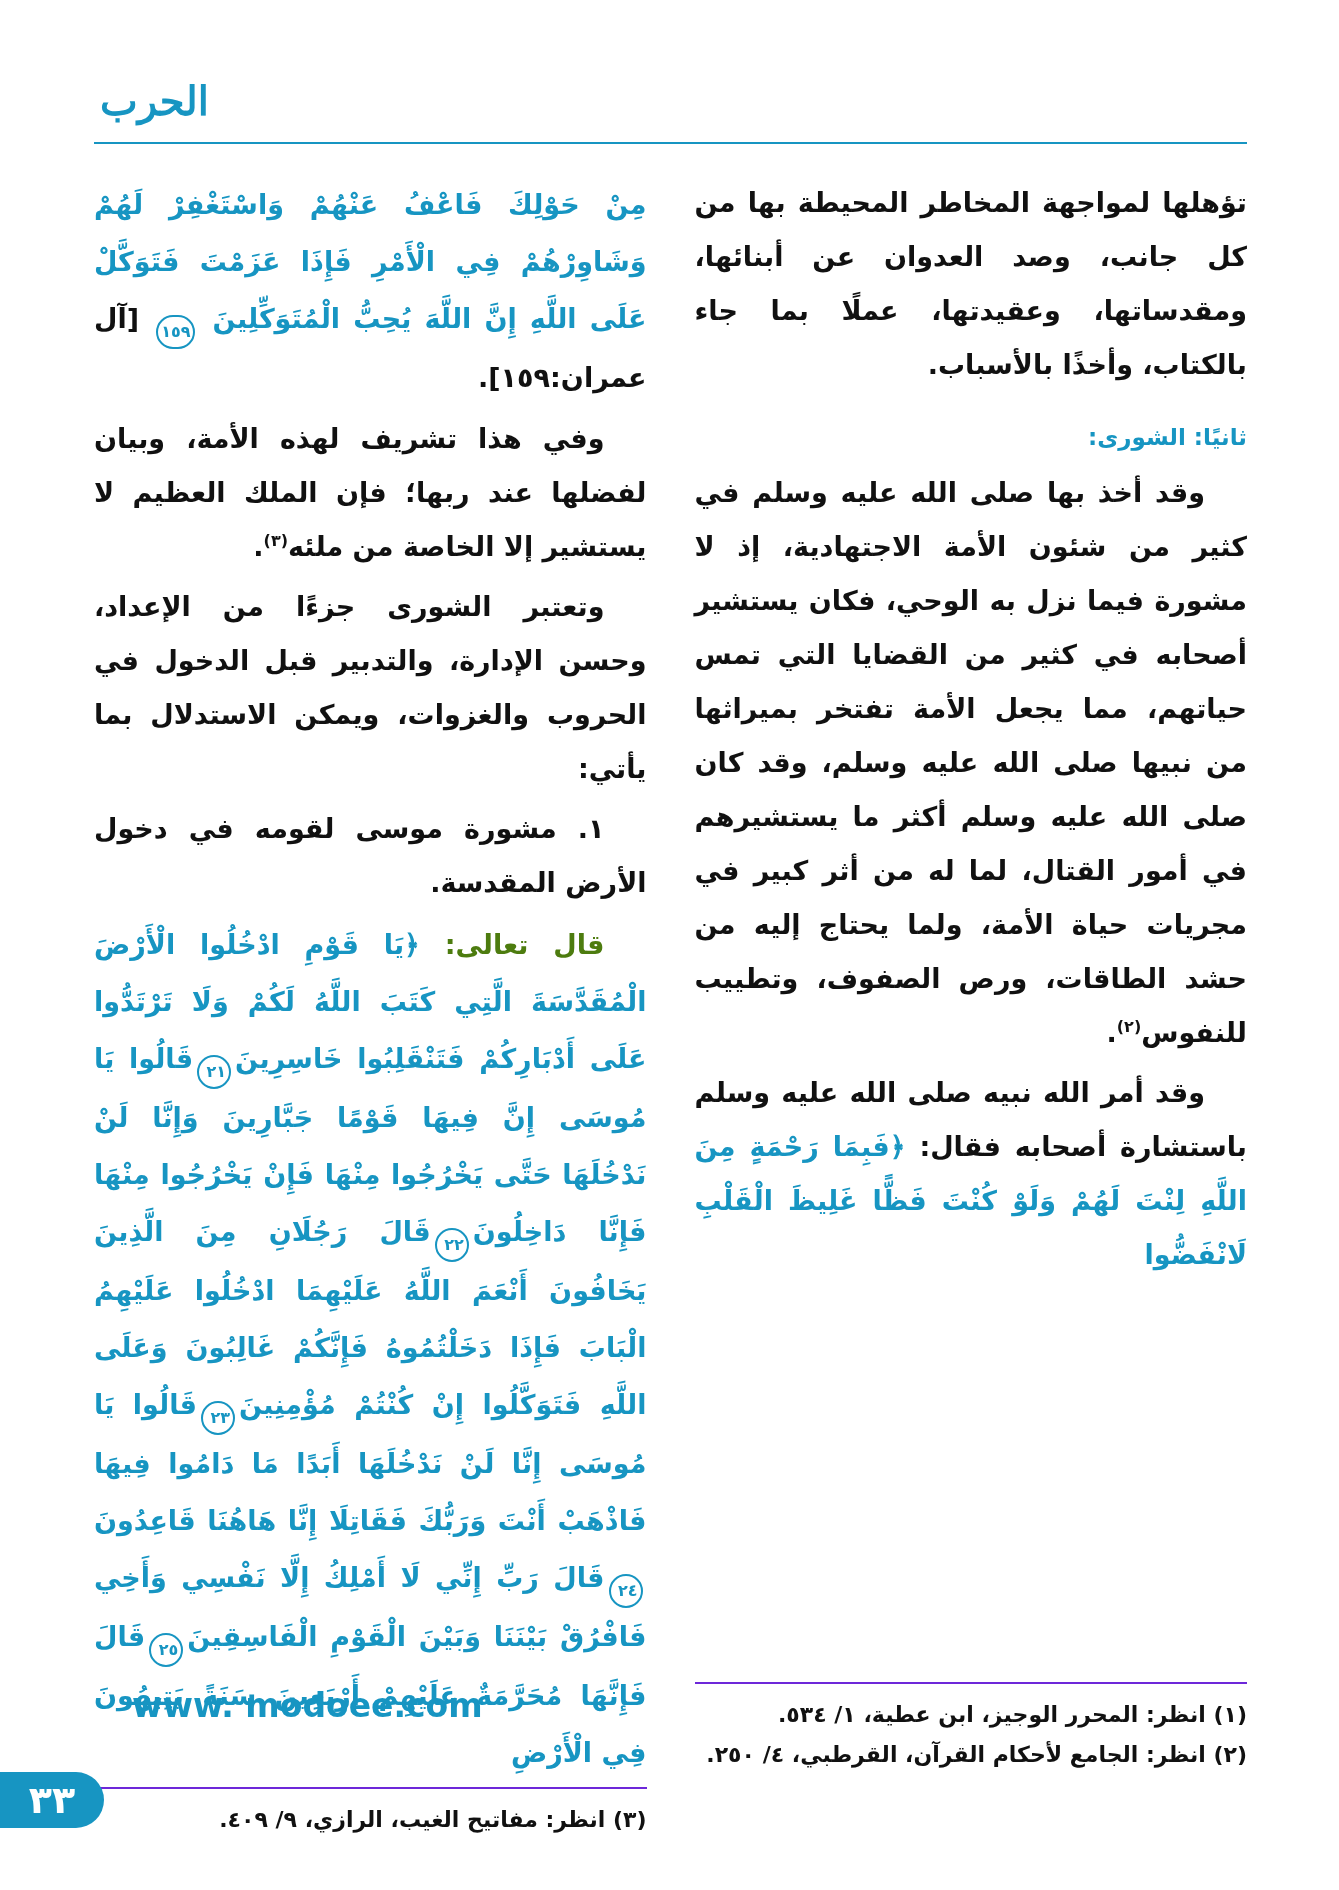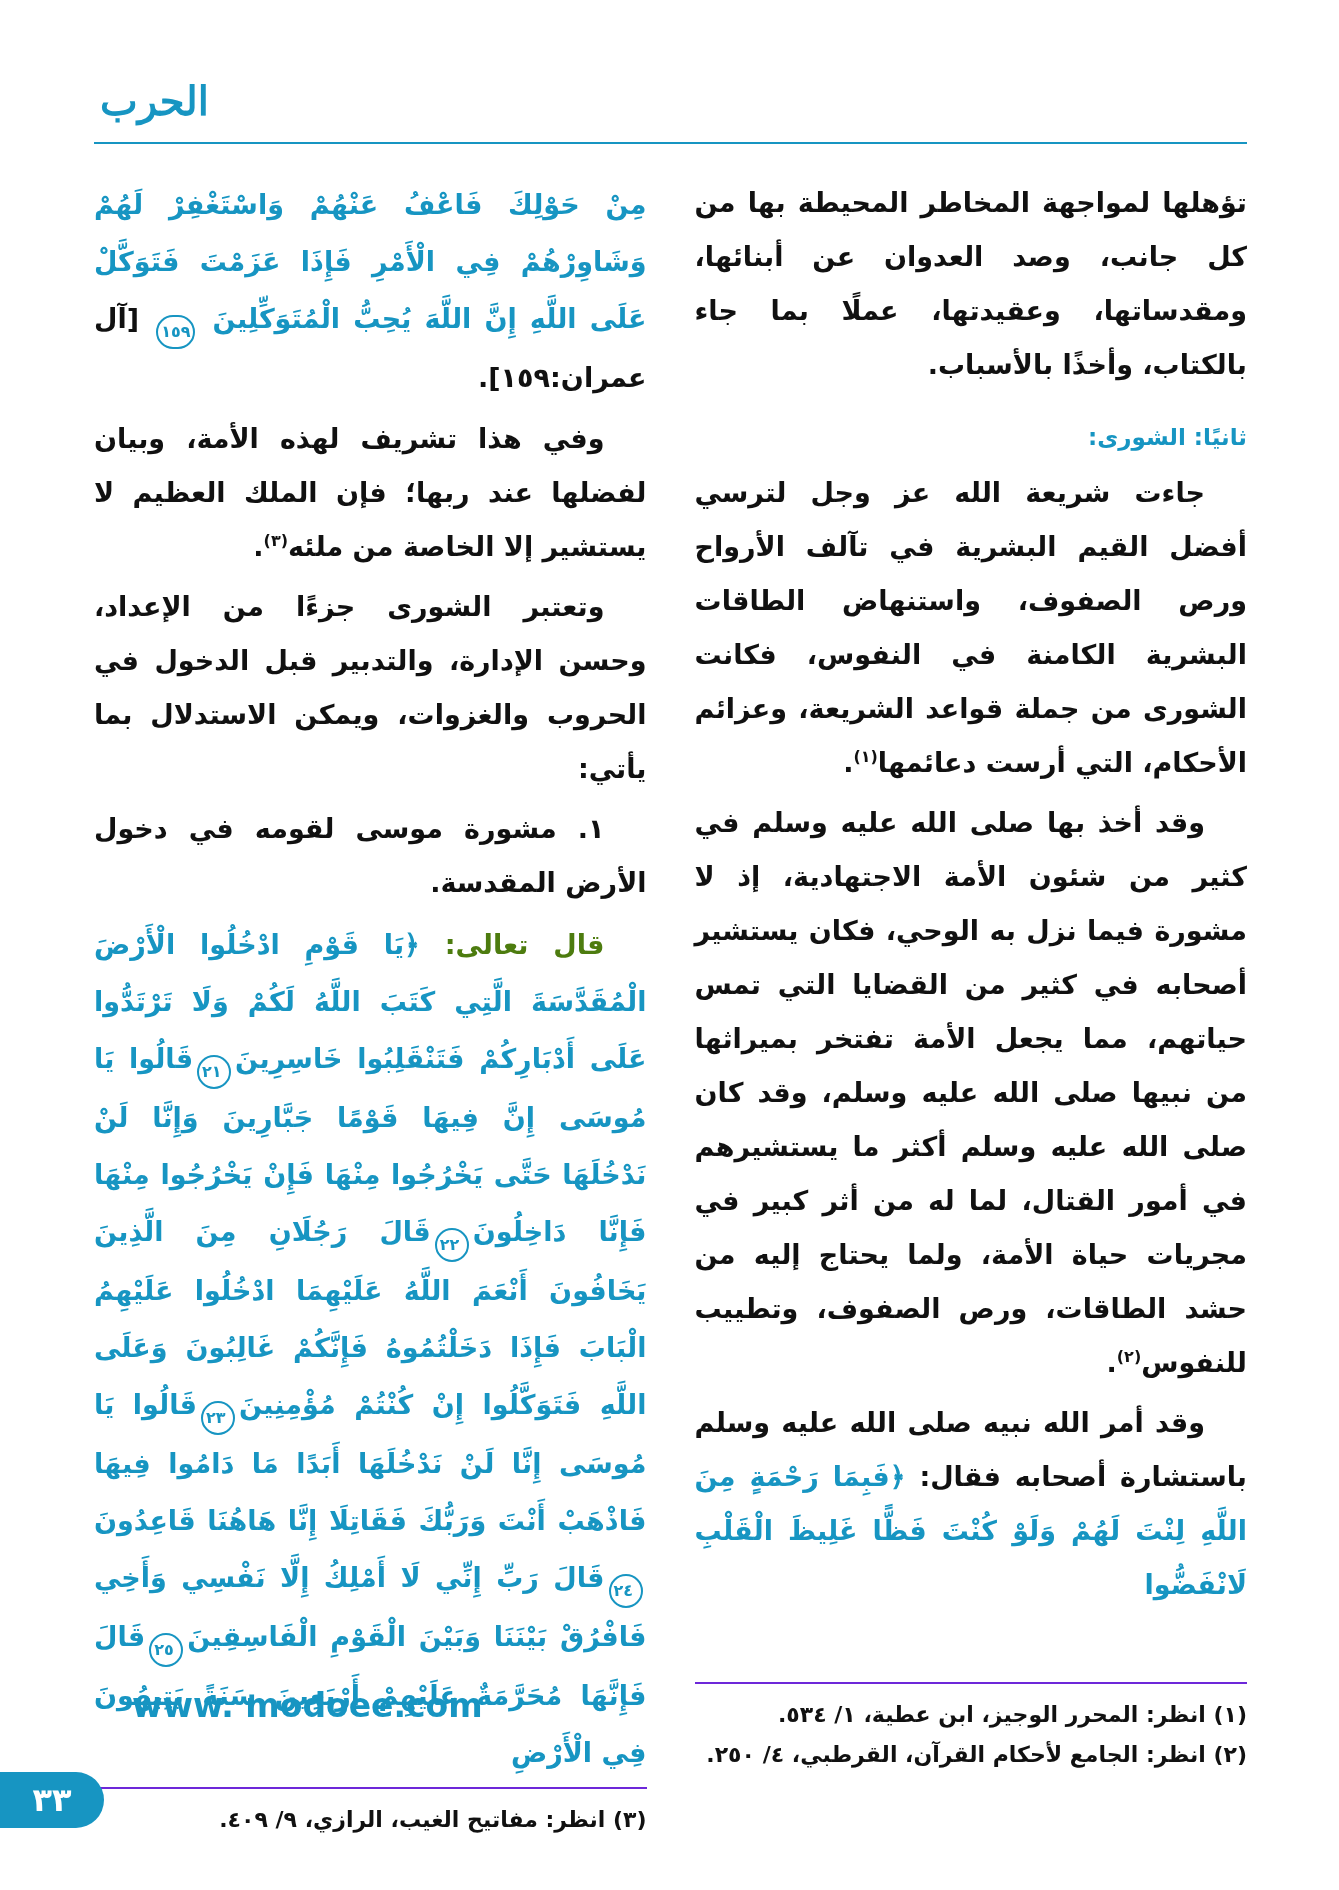--- a/index.html
+++ b/index.html
@@ -74,21 +74,21 @@
     line-height: 0;
     color: #111;
   }
   .ayah-num {
     display: inline-block;
     min-width: 34px;
     height: 34px;
     padding: 0 3px;
     border: 2px solid var(--accent);
     border-radius: 17px;
-    text-align: left;
+    text-align: right;
     line-height: 30px;
     font-size: 16px;
     color: var(--accent);
     vertical-align: -9px;
     margin: 0 4px;
     text-indent: 0;
   }
   .footnotes {
     margin-top: auto;
     border-top: 2px solid #6d28d9;
@@ -106,21 +106,21 @@
   .fn-marker { color: #111; }
   .page-number-tab {
     position: absolute;
     left: 0;
     top: 1772px;
     width: 104px;
     height: 56px;
     background: var(--accent);
     border-radius: 0 28px 28px 0;
     color: #ffffff;
-    font-size: 32px;
+    font-size: 38px;
     font-weight: bold;
     display: flex;
     align-items: center;
     justify-content: center;
   }
   .website {
     position: absolute;
     left: 132px;
     top: 1686px;
     color: var(--accent);
@@ -138,21 +138,20 @@
   <div class="header-rule"></div>
 
   <div class="content">
 
     <div class="column">
 
       <p class="body no-indent">تؤهلها لمواجهة المخاطر المحيطة بها من كل جانب، وصد العدوان عن أبنائها، ومقدساتها، وعقيدتها، عملًا بما جاء بالكتاب، وأخذًا بالأسباب.</p>
 
       <h2 class="section-heading">ثانيًا: الشورى:</h2>
 
-      <p class="body indent"><span>جاءت شريعة الله عز وجل لترسي أفضل القيم البشرية في تآلف الأرواح ورص الصفوف، واستنهاض الطاقات البشرية الكامنة في النفوس، فكانت الشورى من جملة قواعد الشريعة، وعزائم الأحكام، التي أرست دعائمها</span><sup class="fn-ref">(١)</sup><span>.</span></p>
 
       <p class="body indent"><span>وقد أخذ بها صلى الله عليه وسلم في كثير من شئون الأمة الاجتهادية، إذ لا مشورة فيما نزل به الوحي، فكان يستشير أصحابه في كثير من القضايا التي تمس حياتهم، مما يجعل الأمة تفتخر بميراثها من نبيها صلى الله عليه وسلم، وقد كان صلى الله عليه وسلم أكثر ما يستشيرهم في أمور القتال، لما له من أثر كبير في مجريات حياة الأمة، ولما يحتاج إليه من حشد الطاقات، ورص الصفوف، وتطييب للنفوس</span><sup class="fn-ref">(٢)</sup><span>.</span></p>
 
       <p class="body indent"><span>وقد أمر الله نبيه صلى الله عليه وسلم باستشارة أصحابه فقال:</span> <span class="quran-inline">﴿فَبِمَا رَحْمَةٍ مِنَ اللَّهِ لِنْتَ لَهُمْ وَلَوْ كُنْتَ فَظًّا غَلِيظَ الْقَلْبِ لَانْفَضُّوا</span></p>
 
       <div class="footnotes">
         <p class="footnote"><span class="fn-marker">(١)</span> <span>انظر: المحرر الوجيز، ابن عطية، ١/ ٥٣٤.</span></p>
         <p class="footnote"><span class="fn-marker">(٢)</span> <span>انظر: الجامع لأحكام القرآن، القرطبي، ٤/ ٢٥٠.</span></p>
       </div>
     </div>

